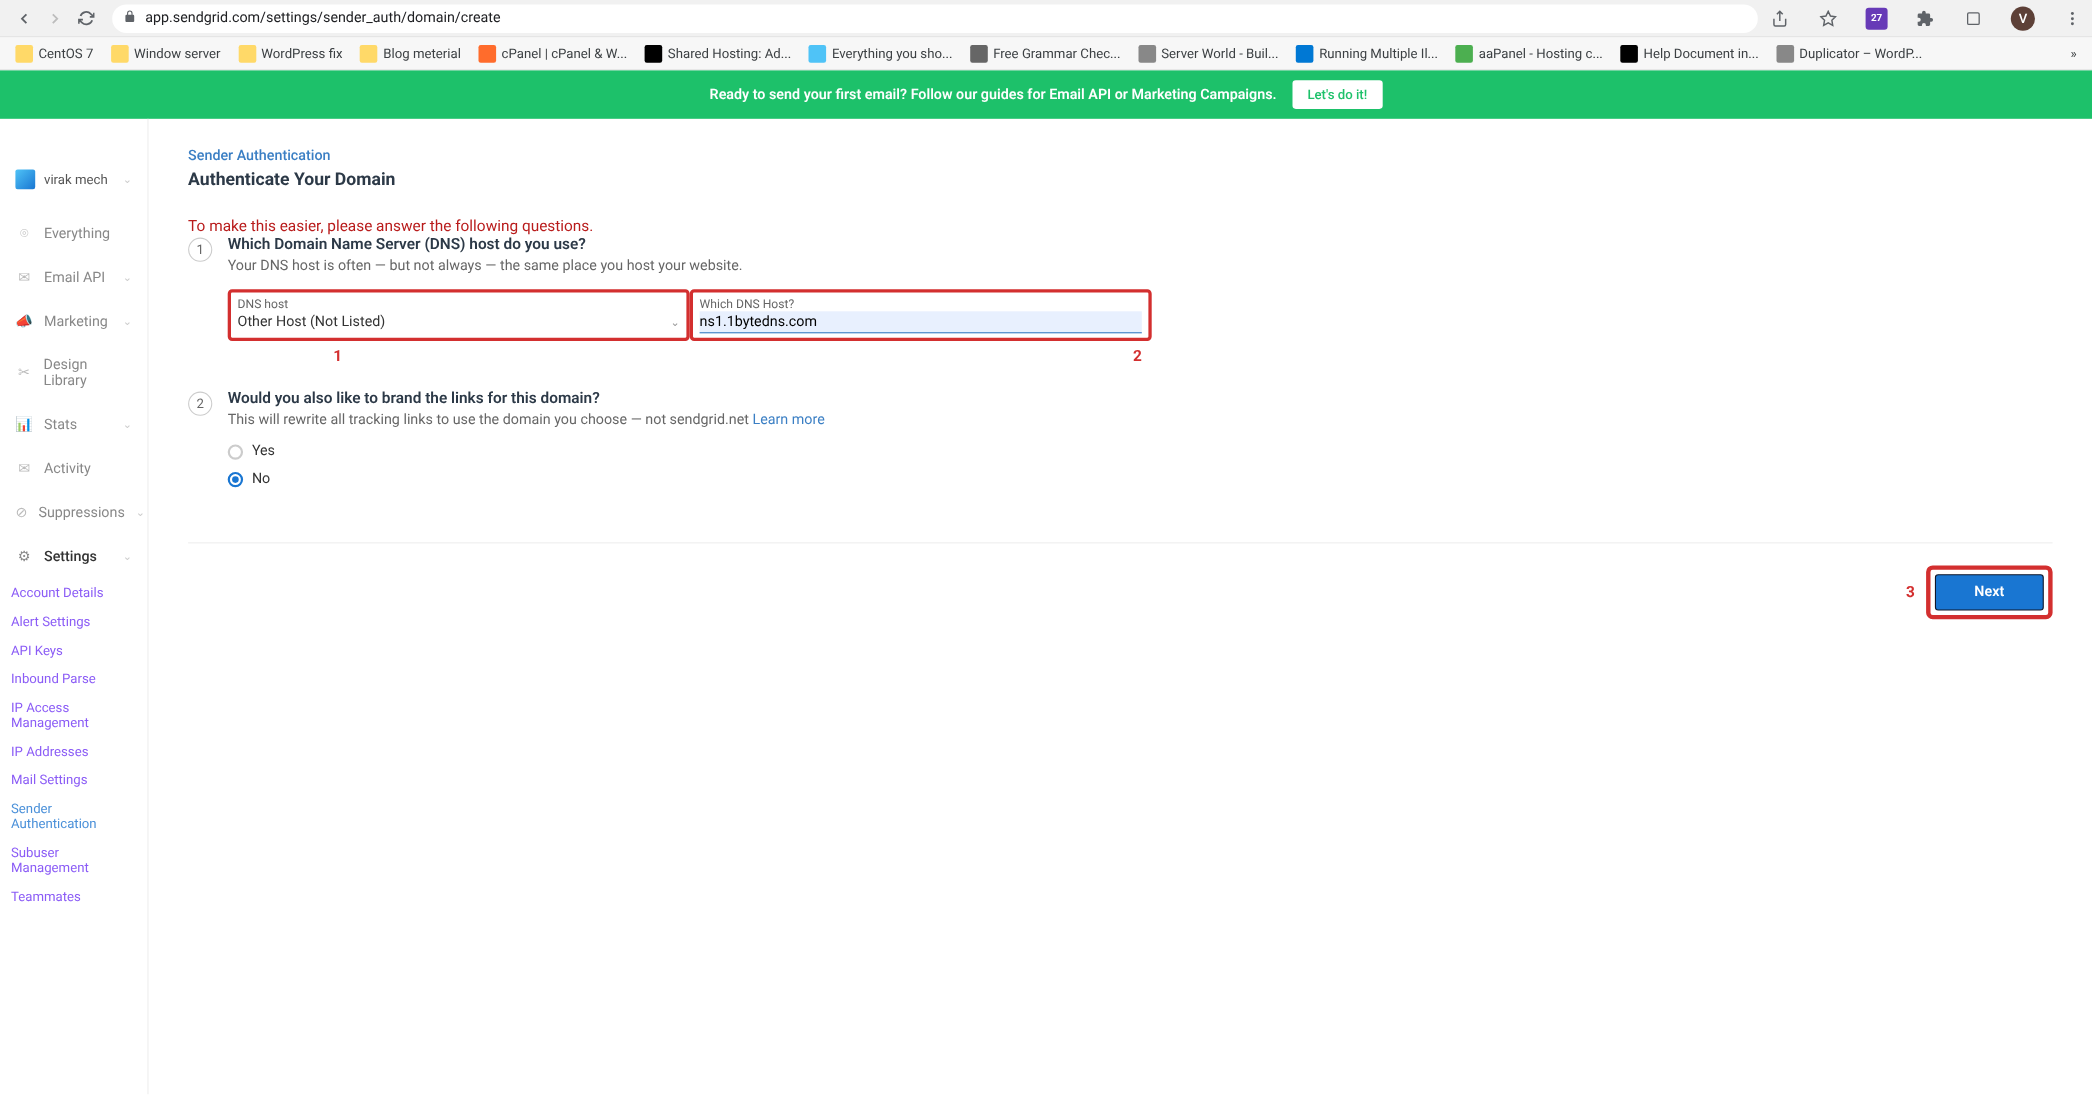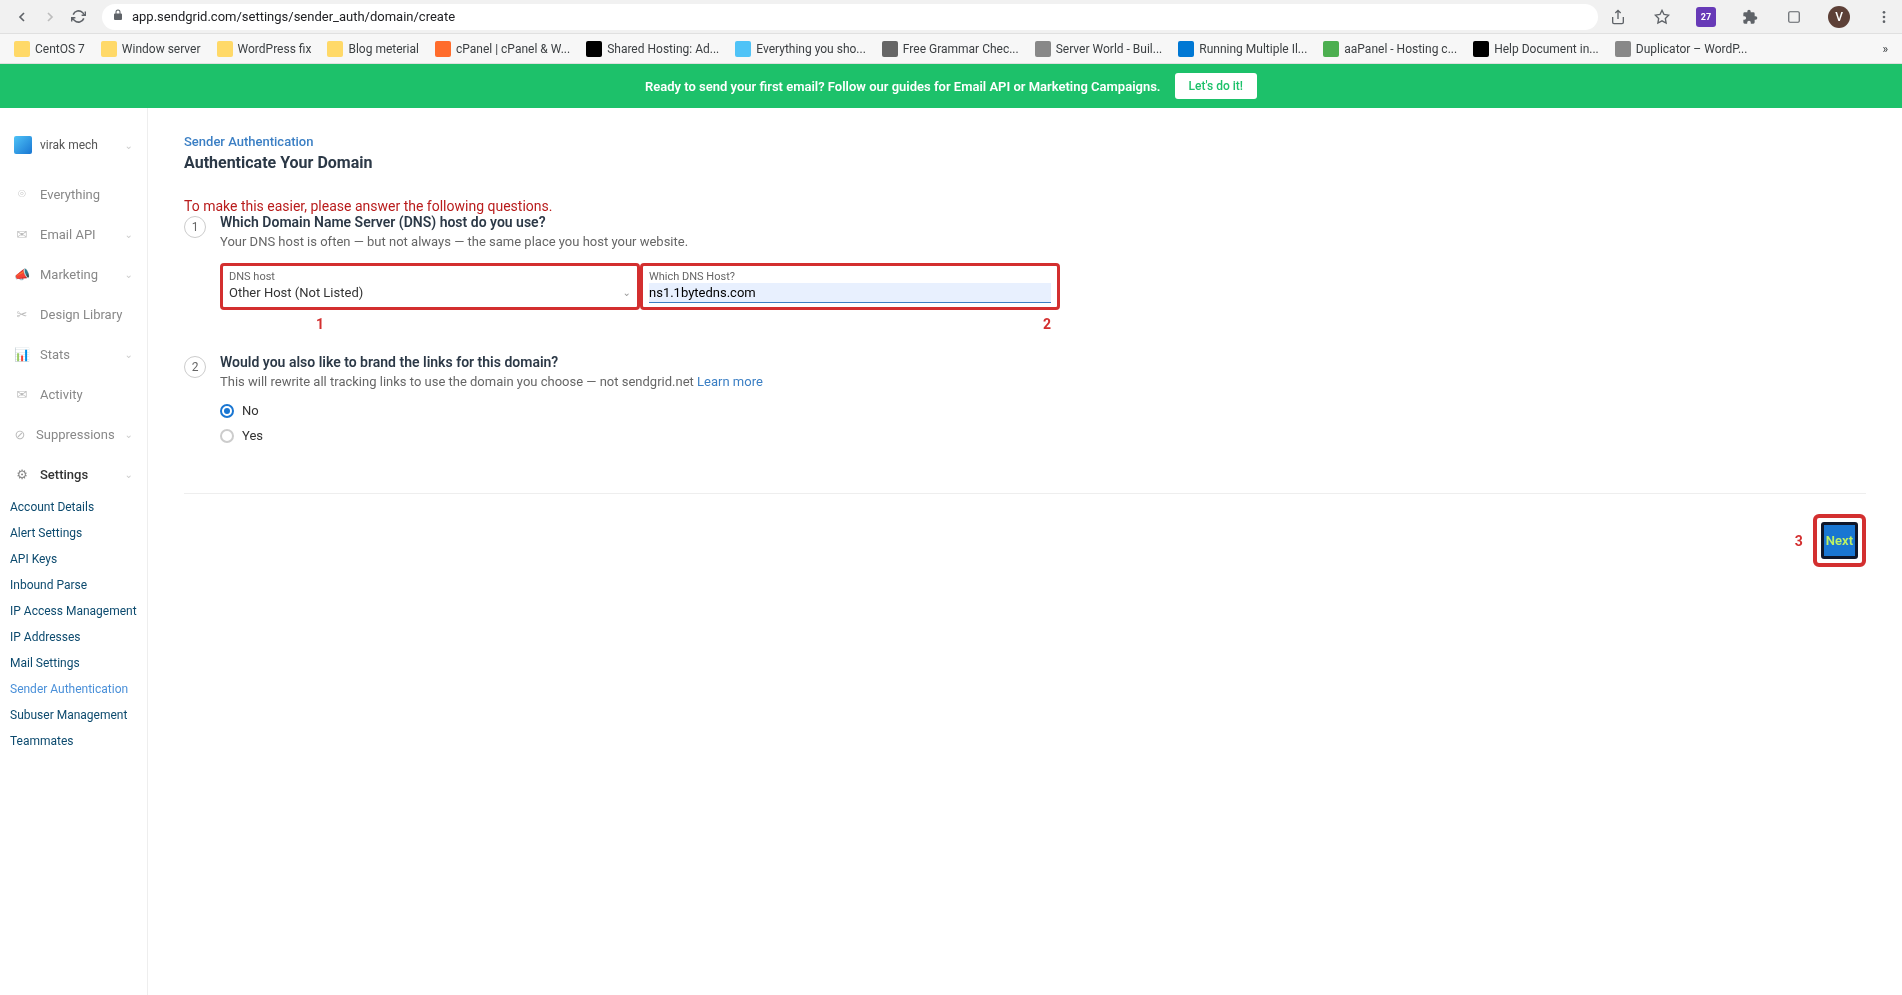--- a/index.html
+++ b/index.html
@@ -22,30 +22,30 @@
 .bm-icon { width: 16px; height: 16px; border-radius: 2px; display: flex; align-items: center; justify-content: center; font-size: 10px; flex-shrink: 0; }
 .bm-folder { background: #ffd968; }
 .bm-generic { background: #888; color: #fff; }
 
 
 .banner { background: #1dc16a; height: 44px; display: flex; align-items: center; justify-content: center; gap: 14px; color: #fff; font-size: 13px; font-weight: 600; }
 .banner .cta { background: #fff; color: #1dc16a; padding: 6px 14px; border-radius: 3px; font-size: 12px; font-weight: 500; }
 
 
 .app { display: flex; height: calc(100vh - 108px); }
-.sidebar { width: 148px; border-right: 1px solid #eee; padding-top: 18px; font-size: 13px; }
+.sidebar { width: 135px; border-right: 1px solid #eee; padding-top: 36px; font-size: 13px; }
 .account-sel { display: flex; align-items: center; gap: 8px; padding: 10px 14px 20px; }
 .account-logo { width: 18px; height: 18px; background: linear-gradient(135deg, #4fc3f7, #1976d2); border-radius: 2px; }
 .account-name { color: #555; font-size: 12px; flex: 1; }
 .nav-item { display: flex; align-items: center; gap: 10px; padding: 12px 14px; color: #888; font-size: 13px; }
 .nav-item.active { color: #333; font-weight: 500; }
 .nav-icon { width: 16px; height: 16px; display: flex; align-items: center; justify-content: center; color: #bbb; }
 .nav-item.active .nav-icon { color: #888; }
 .nav-chev { margin-left: auto; font-size: 10px; color: #ccc; }
-.sub-item { padding: 6px 10px 6px 10px; color: #0c4a6e; font-size: 12px; }
+.sub-item { padding: 6px 10px 6px 10px; color: #8b5cf6; font-size: 12px; }
 .sub-item.active { color: #4a90d9; }
 
 
 .main { flex: 1; padding: 26px 36px; overflow-y: auto; }
 .breadcrumb { color: #3b7fc4; font-size: 13px; font-weight: 500; margin-bottom: 4px; }
 h1 { font-size: 16px; font-weight: 700; color: #2c3947; margin-bottom: 26px; }
 .intro { color: #b91c1c; font-size: 14px; }
 
 .step { display: flex; gap: 14px; margin-bottom: 22px; align-items: flex-start; }
 .step-num { width: 22px; height: 22px; border-radius: 50%; border: 1px solid #ccc; display: flex; align-items: center; justify-content: center; font-size: 12px; color: #666; flex-shrink: 0; margin-top: 2px; }
@@ -64,21 +64,21 @@
 .callout-spacer1 { width: 200px; text-align: center; }
 .callout-spacer2 { width: 617px; text-align: right; }
 
 .radio-row { display: flex; align-items: center; gap: 8px; margin-bottom: 10px; font-size: 13px; color: #333; }
 .radio { width: 14px; height: 14px; border-radius: 50%; border: 2px solid #ccc; display: inline-block; position: relative; }
 .radio.checked { border-color: #1976d2; }
 .radio.checked::after { content:''; position: absolute; inset: 2px; background: #1976d2; border-radius: 50%; }
 
 .footer-bar { border-top: 1px solid #eee; margin-top: 40px; padding-top: 20px; display: flex; justify-content: flex-end; align-items: center; gap: 8px; }
 .next-wrap { border: 4px solid #d32f2f; border-radius: 6px; padding: 4px; display: flex; align-items: center; gap: 6px; }
-.next-btn { background: #1976d2; color: #bef264; border: 3px solid #0f172a; padding: 8px 2px; font-size: 13px; font-weight: 600; border-radius: 3px; }
+.next-btn { background: #1976d2; color: #ffffff; border: 1px solid #0f172a; padding: 8px 35px; font-size: 13px; font-weight: 600; border-radius: 3px; }
 .callout-3 { color: #d32f2f; font-weight: bold; font-size: 14px; margin-right: 2px; }
 </style>
 </head>
 <body>
 
 <div class="browser-bar">
   <div class="nav-btn">
     <svg width="16" height="16" viewBox="0 0 24 24" fill="none" stroke="currentColor" stroke-width="2.5">
         <path d="M15 18l-6-6 6-6"></path>
       </svg>
@@ -293,26 +293,26 @@
     </div>
 
     <div class="step">
       <div class="step-num">2</div>
       <div class="step-body">
         <div class="step-title">Would you also like to brand the links for this domain?</div>
         <div class="step-desc">
           <span>This will rewrite all tracking links to use the domain you choose — not sendgrid.net </span><a href="#">Learn more</a>
         </div>
         <div class="radio-row">
+          <span class="radio"></span>
+          <span>Yes</span>
+        </div>
+        <div class="radio-row">
           <span class="radio checked"></span>
           <span>No</span>
-        </div>
-        <div class="radio-row">
-          <span class="radio"></span>
-          <span>Yes</span>
         </div>
       </div>
     </div>
 
     <div class="footer-bar">
       <span class="callout-3">3</span>
       <div class="next-wrap">
         <button class="next-btn">Next</button>
       </div>
     </div>

